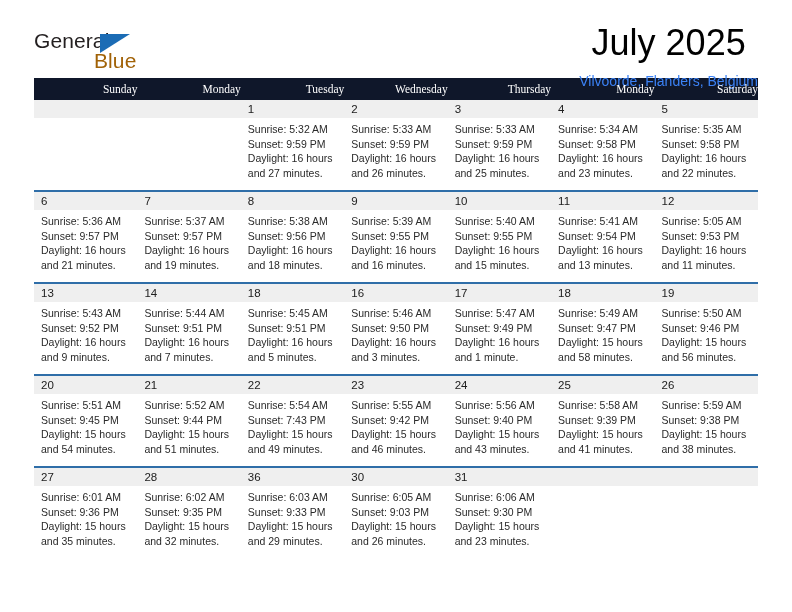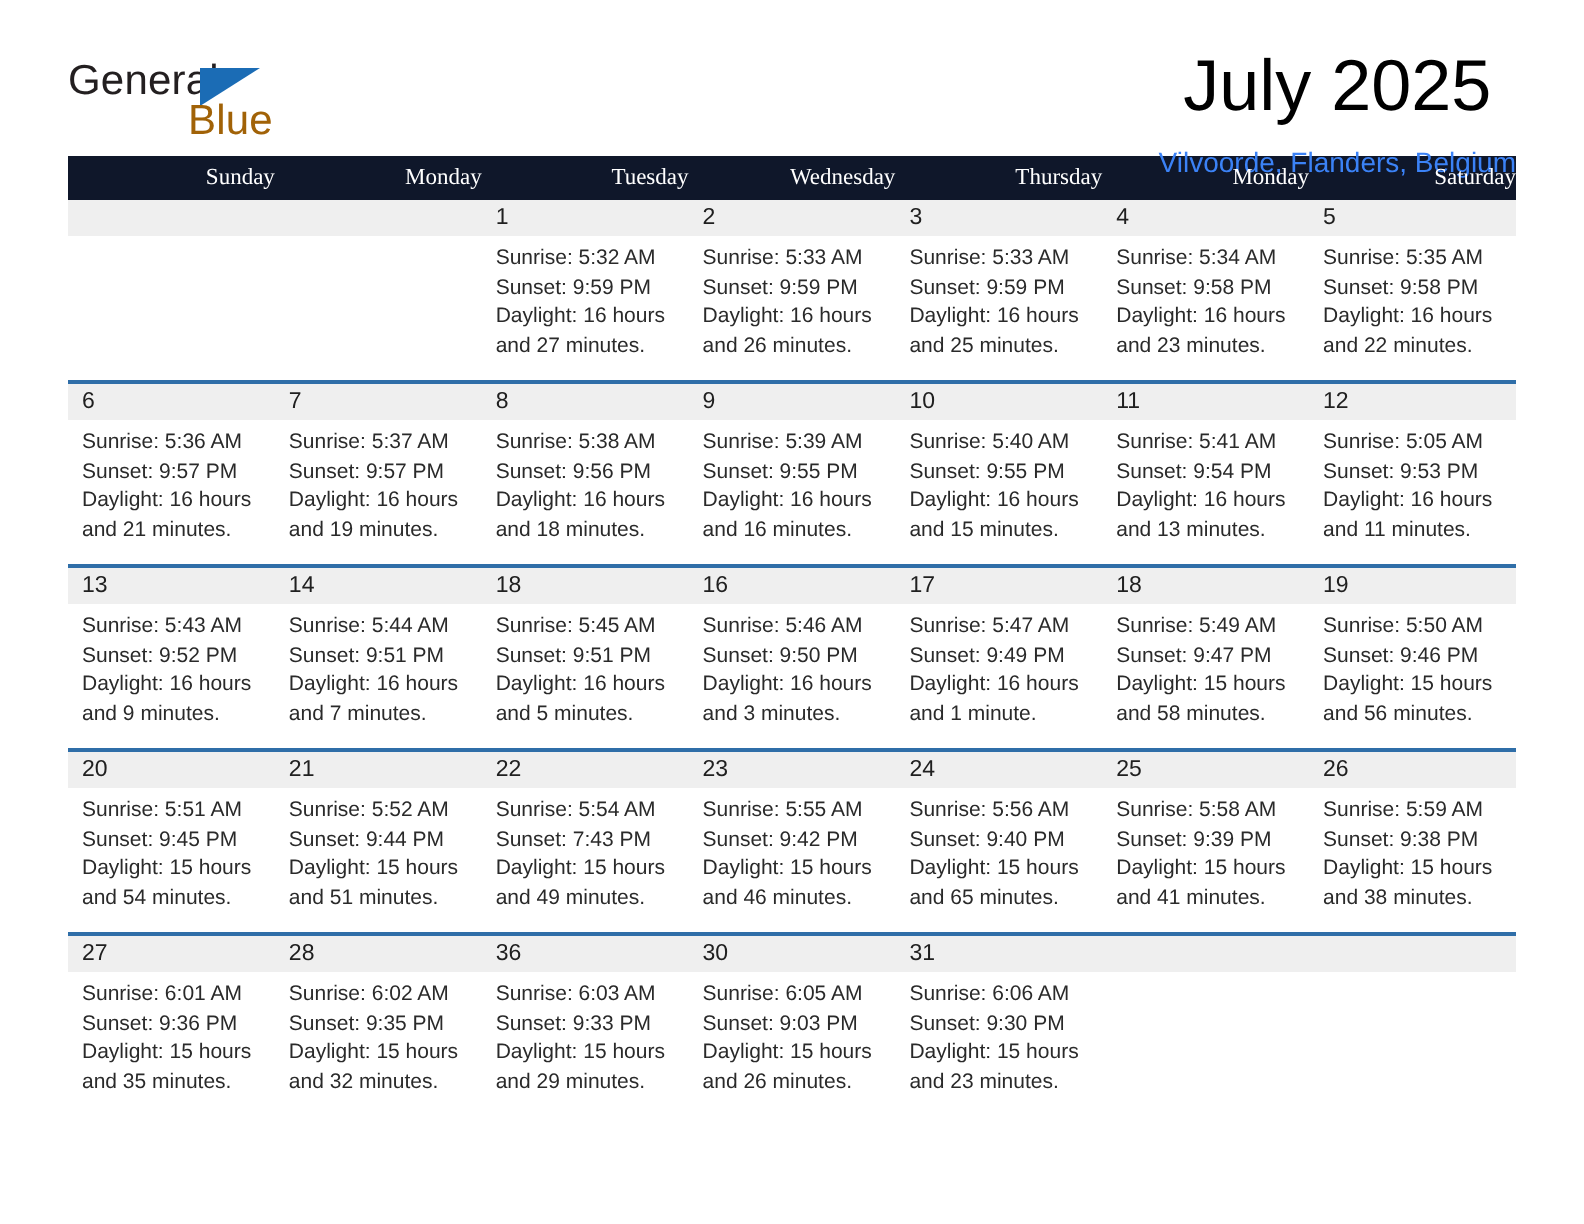--- a/index.html
+++ b/index.html
@@ -394,21 +394,21 @@
               <div>Daylight: 15 hours</div>
               <div>and 46 minutes.</div>
             </div>
           </td>
           <td>
             <div class="daynum-band">24</div>
             <div class="cell-body">
               <div>Sunrise: 5:56 AM</div>
               <div>Sunset: 9:40 PM</div>
               <div>Daylight: 15 hours</div>
-              <div>and 65 minutes.</div>
+              <div>and 43 minutes.</div>
             </div>
           </td>
           <td>
             <div class="daynum-band">25</div>
             <div class="cell-body">
               <div>Sunrise: 5:58 AM</div>
               <div>Sunset: 9:39 PM</div>
               <div>Daylight: 15 hours</div>
               <div>and 41 minutes.</div>
             </div>

